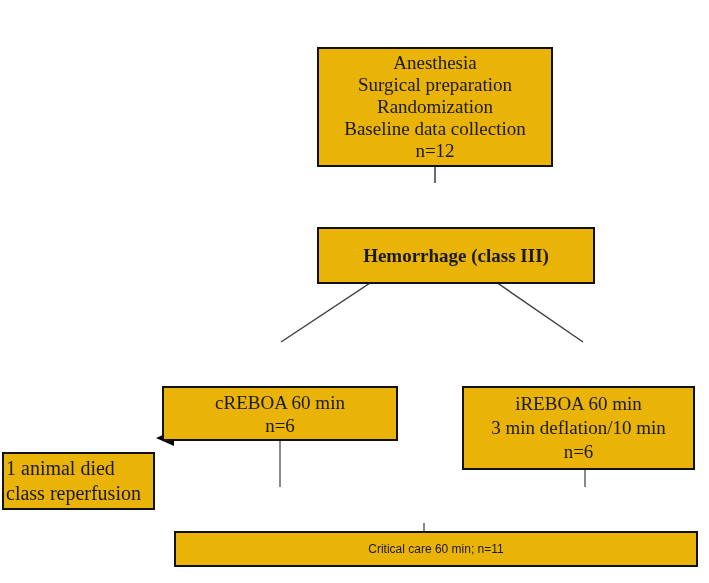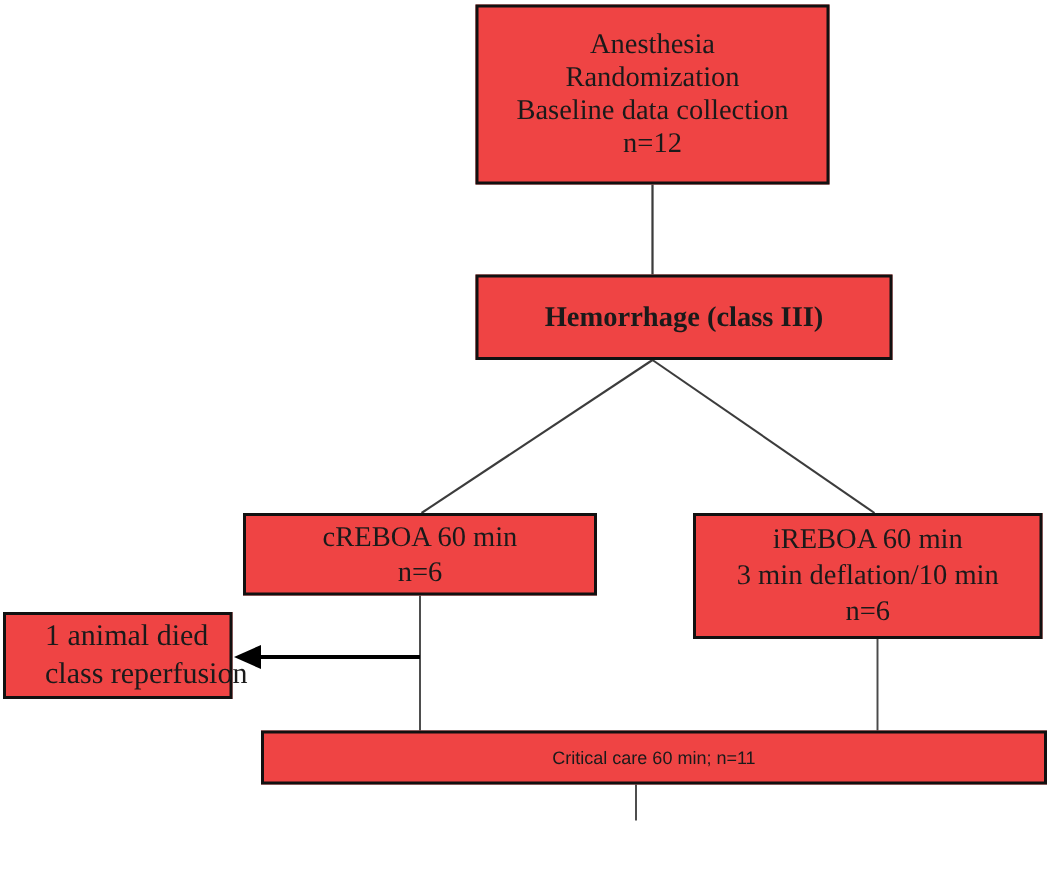--- a/index.html
+++ b/index.html
@@ -18,26 +18,27 @@
     position: absolute;
     left: 0;
     top: 0;
     width: 709px;
     height: 583px;
   }
   .box {
     position: absolute;
     box-sizing: border-box;
     border: 2px solid #111111;
-    background: #ef4444;
+    background: #eab308;
     display: flex;
     flex-direction: column;
     align-items: center;
     justify-content: center;
     text-align: center;
+    margin-top: 44px;
   }
   .serif {
     font-family: "Liberation Serif", "DejaVu Serif", serif;
     font-size: 19px;
     line-height: 22px;
     color: #1a1a1a;
   }
   .sans {
     font-family: "Liberation Sans", "DejaVu Sans", sans-serif;
     font-size: 12px;
@@ -45,21 +46,21 @@
     color: #1a1a1a;
   }
   .ln { white-space: nowrap; }
 
   #box-enrollment   { left: 317px; top: 3px;   width: 236px; height: 120px; }
   #box-hemorrhage   { left: 317px; top: 183px; width: 278px; height: 57px;  line-height: 24px; font-weight: bold; }
   #box-creboa       { left: 162px; top: 342px; width: 236px; height: 55px;  line-height: 23px; }
   #box-ireboa       { left: 462px; top: 342px; width: 233px; height: 84px;  line-height: 24px; }
   #box-death-note   { left: 2px;   top: 408px; width: 153px; height: 58px;
                       align-items: flex-start; text-align: left;
-                      padding-left: 26px; font-size: 20px; line-height: 25px; }
+                      padding-left: 2px; font-size: 20px; line-height: 25px; }
   #box-critical-care{ left: 174px; top: 487px; width: 524px; height: 36px; }
   #box-end-of-study { left: 174px; top: 547px; width: 524px; height: 33px; }
 </style>
 </head>
 <body>
 
 <div id="canvas">
 
   <svg id="connector-layer" viewBox="0 0 709 583" xmlns="http://www.w3.org/2000/svg">
 
@@ -76,20 +77,21 @@
     <line x1="424" y1="523" x2="424" y2="547" stroke="#4a4a4a" stroke-width="1.3"></line>
 
     <g>
       <line x1="280" y1="438" x2="170" y2="438" stroke="#000000" stroke-width="2.6"></line>
       <polygon points="156,438 174,430 174,446" fill="#000000"></polygon>
     </g>
   </svg>
 
   <div class="box serif" id="box-enrollment">
     <div class="ln">Anesthesia</div>
+    <div class="ln">Surgical preparation</div>
     <div class="ln">Randomization</div>
     <div class="ln">Baseline data collection</div>
     <div class="ln">n=12</div>
   </div>
 
   <div class="box serif" id="box-hemorrhage">
     <div class="ln">Hemorrhage (class III)</div>
   </div>
 
   <div class="box serif" id="box-creboa">

